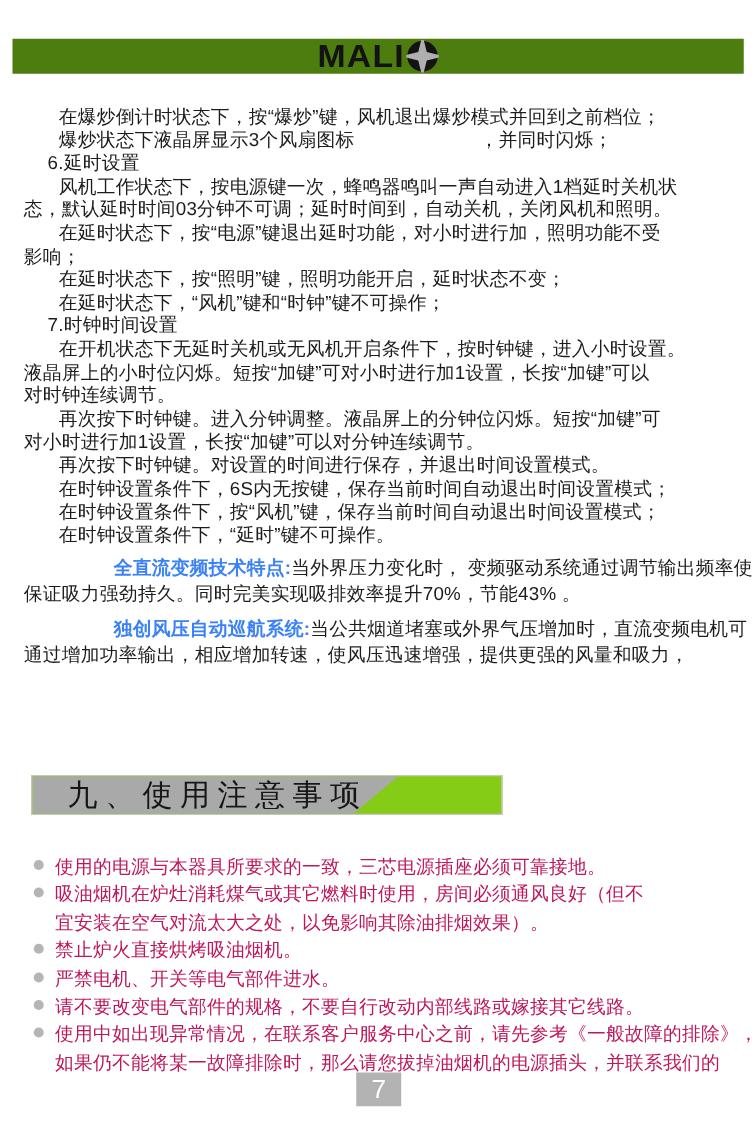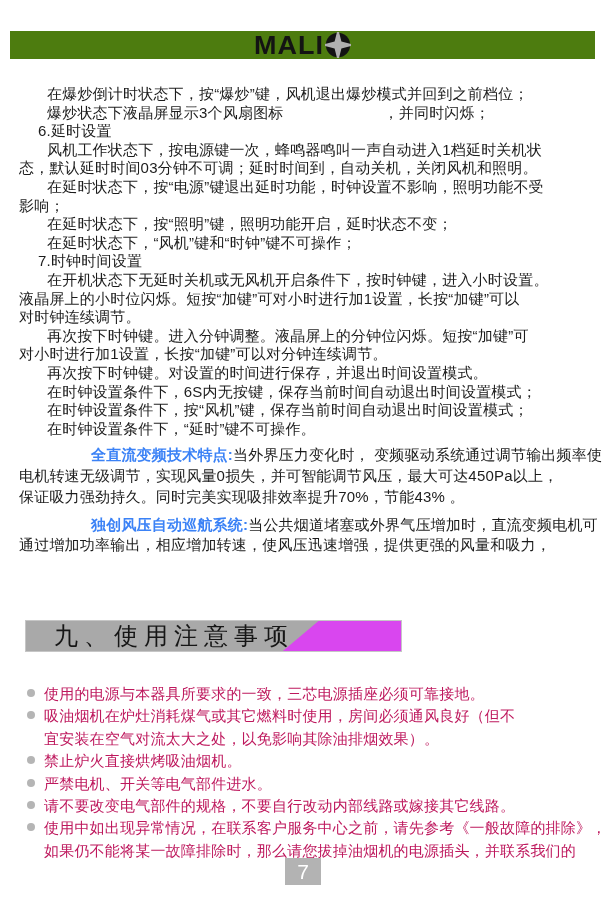--- a/index.html
+++ b/index.html
@@ -27,21 +27,21 @@
   .bl{white-space:nowrap;}
   .bl.i1{padding-left:19px;}
   .bl.i2{padding-left:28px;}
   .bl.tech{line-height:20.8px;}
   .bl.gtop{margin-top:7px;}
   .bl b{font-weight:bold;color:#3b82f6;margin-left:44px;}
   .fan-gap{display:inline-block;width:100px;}
   
   .section-box{
     position:absolute;left:25px;top:620px;width:377px;height:32px;
-    border:1px solid #c6c6c6;background:#d946ef;box-sizing:border-box;
+    border:1px solid #c6c6c6;background:#84cc16;box-sizing:border-box;
   }
   .section-fill{
     position:absolute;left:0;top:0;width:100%;height:100%;
     background:#a9a9a9;
     clip-path:polygon(0 0,78% 0,68.5% 100%,0 100%);
   }
   .section-title{
     position:absolute;left:28px;top:0;height:100%;
     display:flex;align-items:center;
     font-size:24px;letter-spacing:6px;color:#161616;font-weight:500;
@@ -76,36 +76,35 @@
     <polygon fill="#afafaf" points="13,-4 16.4,9.6 30,13 16.4,16.4 13,30 9.6,16.4 -4,13 9.6,9.6"></polygon>
   </svg>
 </div>
 
 <div class="body-block" id="body-lines">
     <div class="bl i2"><span>在爆炒倒计时状态下，按“爆炒”键，风机退出爆炒模式并回到之前档位；</span></div>
     <div class="bl i2"><span>爆炒状态下液晶屏显示3个风扇图标</span><span class="fan-gap" style="width: 100px;"></span><span>，并同时闪烁；</span></div>
     <div class="bl i1"><span>6.延时设置</span></div>
     <div class="bl i2"><span>风机工作状态下，按电源键一次，蜂鸣器鸣叫一声自动进入1档延时关机状</span></div>
     <div class="bl i0"><span>态，默认延时时间03分钟不可调；延时时间到，自动关机，关闭风机和照明。</span></div>
-    <div class="bl i2"><span>在延时状态下，按“电源”键退出延时功能，时钟设置不影响，照明功能不受</span></div>
+    <div class="bl i2"><span>在延时状态下，按“电源”键退出延时功能，对小时进行加，照明功能不受</span></div>
     <div class="bl i0"><span>影响；</span></div>
     <div class="bl i2"><span>在延时状态下，按“照明”键，照明功能开启，延时状态不变；</span></div>
     <div class="bl i2"><span>在延时状态下，“风机”键和“时钟”键不可操作；</span></div>
     <div class="bl i1"><span>7.时钟时间设置</span></div>
     <div class="bl i2"><span>在开机状态下无延时关机或无风机开启条件下，按时钟键，进入小时设置。</span></div>
     <div class="bl i0"><span>液晶屏上的小时位闪烁。短按“加键”可对小时进行加1设置，长按“加键”可以</span></div>
     <div class="bl i0"><span>对时钟连续调节。</span></div>
     <div class="bl i2"><span>再次按下时钟键。进入分钟调整。液晶屏上的分钟位闪烁。短按“加键”可</span></div>
     <div class="bl i0"><span>对小时进行加1设置，长按“加键”可以对分钟连续调节。</span></div>
     <div class="bl i2"><span>再次按下时钟键。对设置的时间进行保存，并退出时间设置模式。</span></div>
     <div class="bl i2"><span>在时钟设置条件下，6S内无按键，保存当前时间自动退出时间设置模式；</span></div>
     <div class="bl i2"><span>在时钟设置条件下，按“风机”键，保存当前时间自动退出时间设置模式；</span></div>
     <div class="bl i2"><span>在时钟设置条件下，“延时”键不可操作。</span></div>
     <div class="bl i2 tech gtop"><b>全直流变频技术特点:</b><span>当外界压力变化时， 变频驱动系统通过调节输出频率使</span></div>
-    <div class="bl i0 tech"><span>电机转速无级调节，实现风量0损失，并可智能调节风压，最大可达450Pa以上，</span></div>
     <div class="bl i0 tech"><span>保证吸力强劲持久。同时完美实现吸排效率提升70%，节能43% 。</span></div>
     <div class="bl i2 tech gtop"><b>独创风压自动巡航系统:</b><span>当公共烟道堵塞或外界气压增加时，直流变频电机可</span></div>
     <div class="bl i0 tech"><span>通过增加功率输出，相应增加转速，使风压迅速增强，提供更强的风量和吸力，</span></div>
   </div>
 
 <div class="section-box">
   <div class="section-fill" style="background: rgb(169, 169, 169);"></div>
   <div class="section-title">九、使用注意事项</div>
 </div>
 

